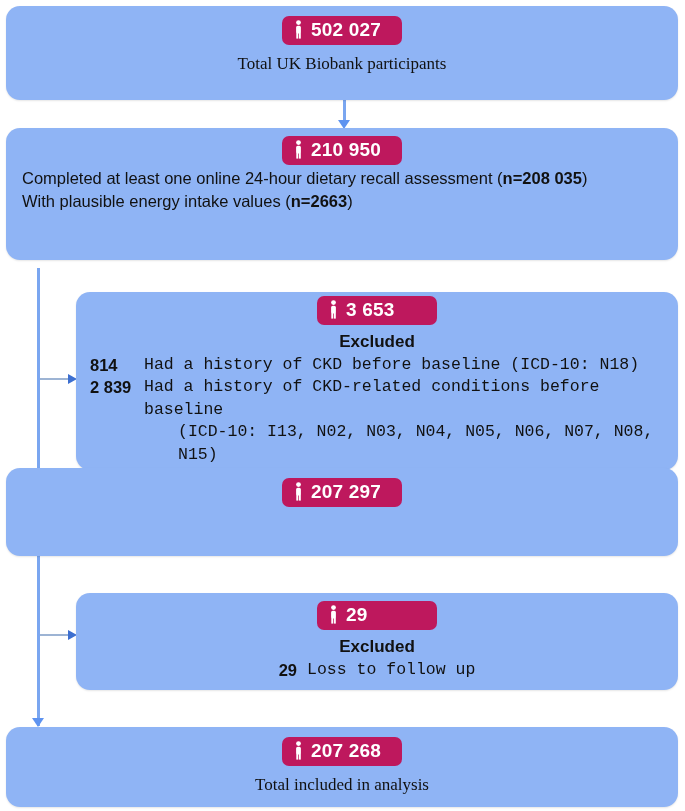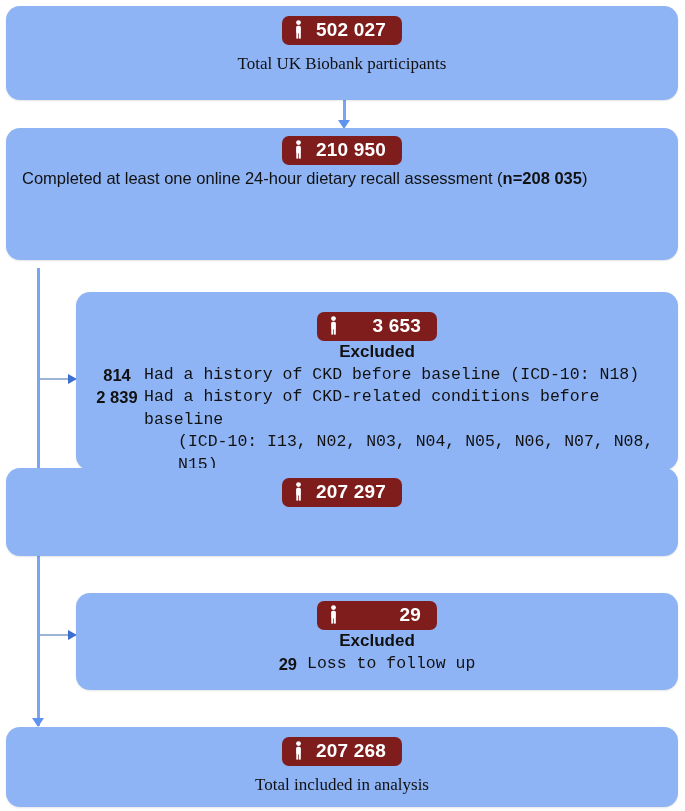--- a/index.html
+++ b/index.html
@@ -36,26 +36,26 @@
   
   .badge-row {
     display: flex;
     justify-content: center;
     width: 100%;
   }
   .badge {
     display: inline-flex;
     align-items: center;
     gap: 8px;
-    background: #7f1d1d;
+    background: #be185d;
     color: #ffffff;
     border-radius: 7px;
     padding: 3px 16px 4px 12px;
     min-width: 92px;
-    justify-content: space-between;
+    justify-content: flex-start;
     font-size: 19px;
     font-weight: bold;
     letter-spacing: 0.2px;
     line-height: 1.15;
   }
   .badge .person-icon {
     display: inline-block;
     width: 9px;
     height: 19px;
     flex: 0 0 auto;
@@ -77,35 +77,35 @@
     line-height: 1.42;
     color: #111111;
   }
   .node-body .line { white-space: normal; }
   .node-body b { font-weight: bold; }
 
   .excluded-title {
     text-align: center;
     font-weight: bold;
     font-size: 17px;
-    margin-top: 1px;
+    margin-top: 7px;
     margin-bottom: 2px;
   }
 
   
   .reason {
     display: flex;
     align-items: flex-start;
     font-size: 16.5px;
     line-height: 1.36;
   }
   .reason .num {
     font-weight: bold;
     flex: 0 0 54px;
-    text-align: center;
+    text-align: left;
     white-space: pre;
   }
   .reason .txt { flex: 1 1 auto; font-family: Liberation Mono, monospace; }
   .reason .txt .cont {
     display: block;
     padding-left: 34px;
   }
 
   
   .vline {
@@ -176,24 +176,25 @@
           <circle cx="4.5" cy="2.6" r="2.4" fill="#ffffff"></circle>
           <rect x="2.1" y="5.8" width="4.8" height="7.6" rx="1.7" fill="#ffffff"></rect>
           <rect x="2.3" y="12.2" width="1.9" height="6.4" fill="#ffffff"></rect>
           <rect x="4.9" y="12.2" width="1.9" height="6.4" fill="#ffffff"></rect>
         </svg>
         <span class="badge-count">210 950</span>
       </span>
     </div>
     <div class="node-body" style="margin-top:2px;">
       <div class="line"><span>Completed at least one online 24-hour dietary recall assessment</span><span> <span>(</span><b>n=208 035</b>)</span></div>
-    </div>
-  </div>
-
-  <div class="node sub" style="top:292px; height:178px; padding:20px 14px 0;">
+      <div class="line"><span>With plausible energy intake values (</span><b>n=2663</b><span>)</span></div>
+    </div>
+  </div>
+
+  <div class="node sub" style="top:292px; height:178px; padding:4px 14px 0;">
     <div class="badge-row">
       <span class="badge">
         <svg class="person-icon" viewBox="0 0 9 19">
           <circle cx="4.5" cy="2.6" r="2.4" fill="#ffffff"></circle>
           <rect x="2.1" y="5.8" width="4.8" height="7.6" rx="1.7" fill="#ffffff"></rect>
           <rect x="2.3" y="12.2" width="1.9" height="6.4" fill="#ffffff"></rect>
           <rect x="4.9" y="12.2" width="1.9" height="6.4" fill="#ffffff"></rect>
         </svg>
         <span class="badge-count">3 653</span>
       </span>

